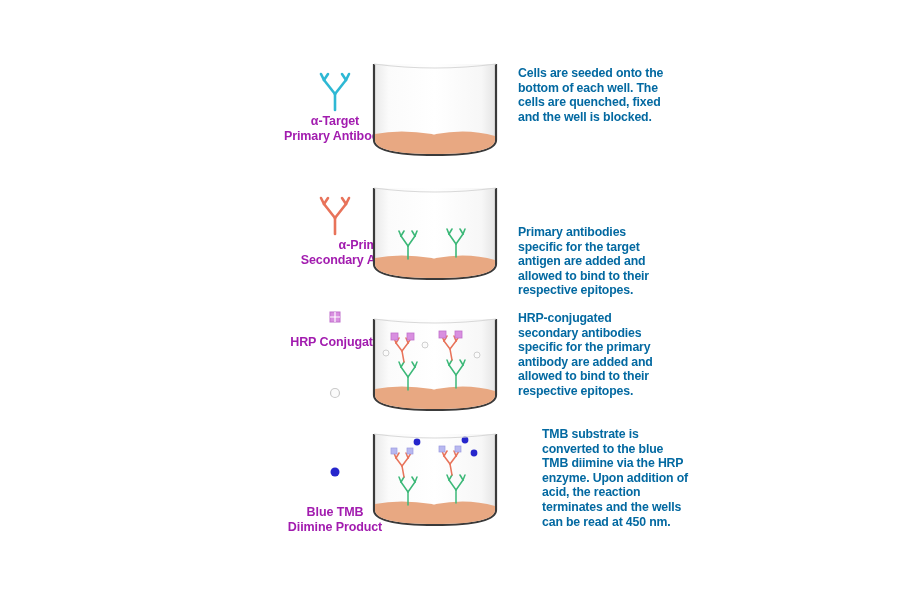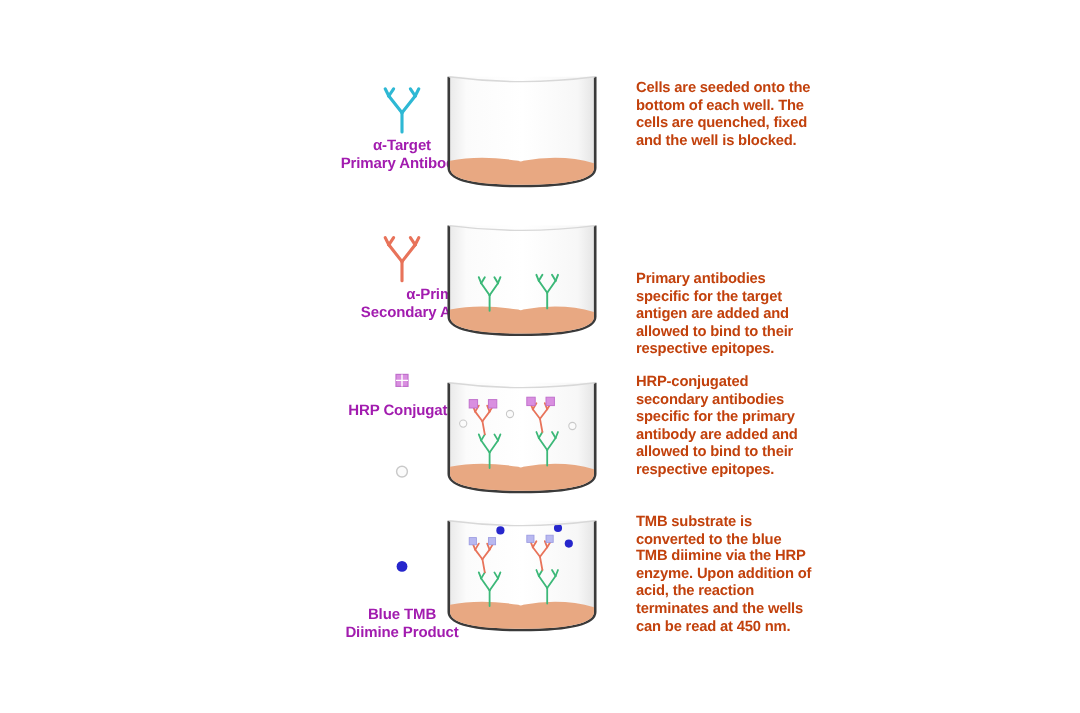--- a/index.html
+++ b/index.html
@@ -50,25 +50,25 @@
     left: 50%;
     transform: translateX(-50%);
   }
   .well {
     position: absolute;
     left: 120px;
     width: 130px;
   }
   .desc {
     position: absolute;
-    left: 280px;
+    left: 268px;
     width: 150px;
     font-size: 12.3px;
     font-weight: bold;
-    color: #c2410c;
+    color: #0369a1;
     line-height: 14.6px;
     letter-spacing: -0.15px;
   }
 </style>
 </head>
 <body>
 
 <div class="diagram">
 
   <div class="row" style="top:60px;height:110px;">
@@ -322,16 +322,16 @@
         </g>
         <g fill="#2626cc">
           <circle cx="47" cy="12" r="3.4"></circle>
           <circle cx="95" cy="10" r="3.4"></circle>
           <circle cx="104" cy="23" r="3.4"></circle>
         </g>
         <path d="M4 4 Q65 12 126 4" fill="none" stroke="#d8d8d8" stroke-width="1.2"></path>
       </svg>
     </div>
 
-    <div class="desc" style="top:2px;">TMB substrate is converted to the blue TMB diimine via the HRP enzyme. Upon addition of acid, the reaction terminates and the wells can be read at 450 nm.</div>
+    <div class="desc" style="top:2px;margin-left:24px;">TMB substrate is converted to the blue TMB diimine via the HRP enzyme. Upon addition of acid, the reaction terminates and the wells can be read at 450 nm.</div>
   </div>
 
 </div>
 
 </body></html>

